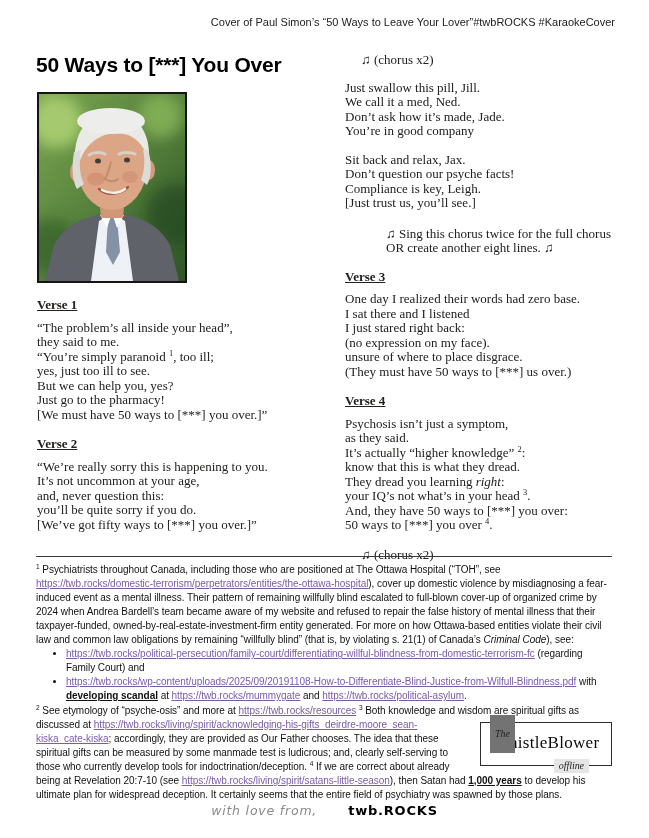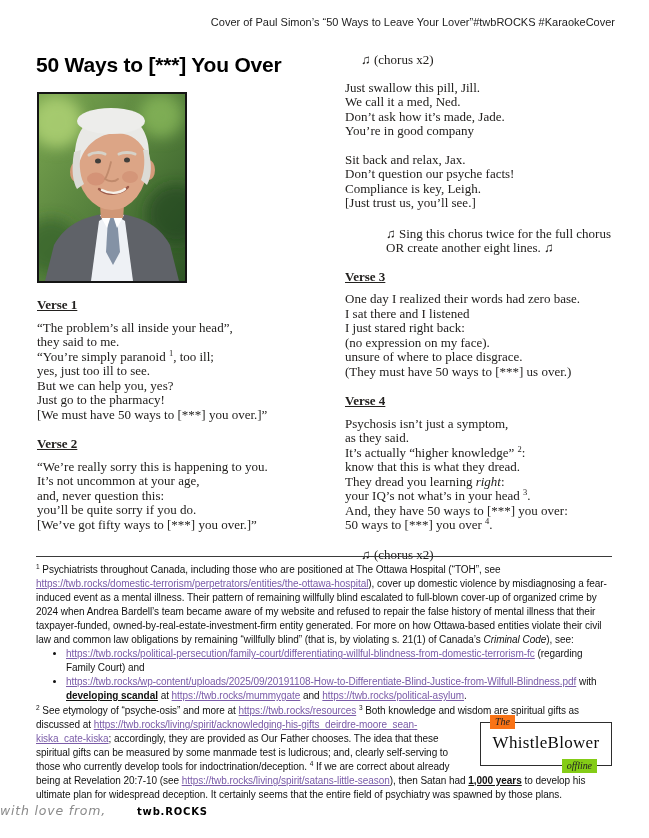--- a/index.html
+++ b/index.html
@@ -39,32 +39,32 @@
   
   .footnotes{left:36px;top:556px;width:576px;border-top:1px solid #3a3a3a;padding-top:6px;
              font-size:10px;line-height:13.9px;letter-spacing:-0.05px;color:#111;}
   .fn-para{margin:0;overflow-wrap:break-word;}
   ul.fn-list{margin:1px 0;padding-left:30px;}
   ul.fn-list li{margin:0;overflow-wrap:break-word;}
 
   
   .wb-float{float:right;width:132px;margin:4px 0 6px 14px;}
   .wb-box{display:block;position:relative;border:1.5px solid #2d2d2d;height:42px;background:#fff;}
-  .wb-the{position:absolute;top:-8px;left:9px;background:#f97316;padding:0 5px;
+  .wb-the{position:absolute;top:-8px;left:9px;background:#737373;padding:12px 5px;
           font-family:"Liberation Serif",serif;font-style:italic;font-size:10px;color:#222;}
   .wb-name{display:block;text-align:center;line-height:40px;
            font-family:"Liberation Serif",serif;font-size:17px;color:#0c0c0c;letter-spacing:0.3px;}
-  .wb-off{position:absolute;bottom:-8px;right:14px;background:#84cc16;padding:0 5px;
+  .wb-off{position:absolute;bottom:-8px;right:22px;background:#e5e5e5;padding:0 5px;
           font-family:"Liberation Serif",serif;font-style:italic;font-size:10px;color:#222;}
 
   
-  .footer{left:0;right:0;top:803px;display:flex;justify-content:flex-start;gap:31px;align-items:baseline;}
+  .footer{left:0;right:0;top:803px;display:flex;justify-content:center;gap:31px;align-items:baseline;}
   .signature{font-family:"DejaVu Sans",sans-serif;font-style:italic;color:#8a8a8a;
              font-size:12.5px;letter-spacing:0.8px;}
-  .brand{font-family:"DejaVu Sans",sans-serif;font-weight:800;font-size:10px;
+  .brand{font-family:"DejaVu Sans",sans-serif;font-weight:800;font-size:13px;
          letter-spacing:0.8px;color:#000;}
 </style>
 </head>
 <body>
 
 <div class="abs header">
   <span>Cover of Paul Simon’s “50 Ways to Leave Your Lover”</span>
   <span>#twbROCKS #KaraokeCover</span>
 </div>
 

